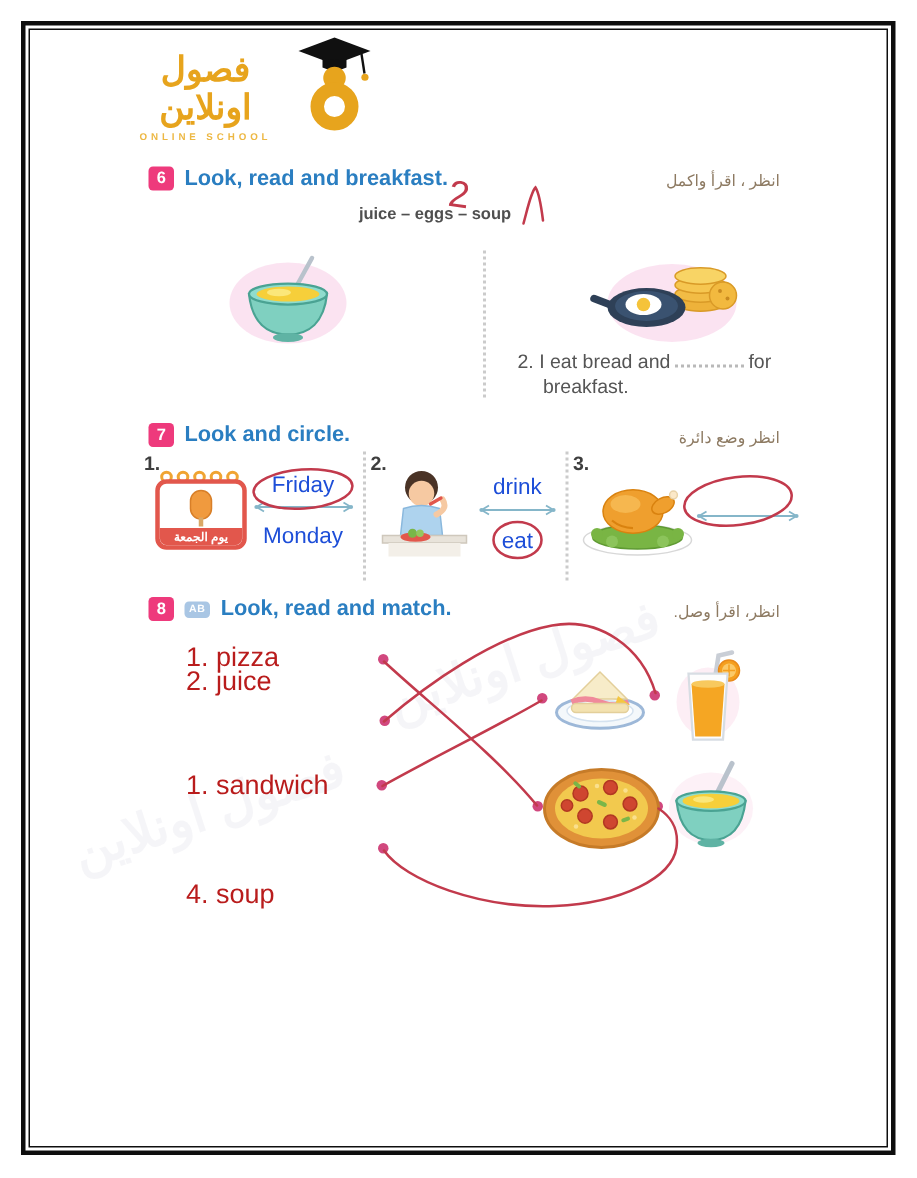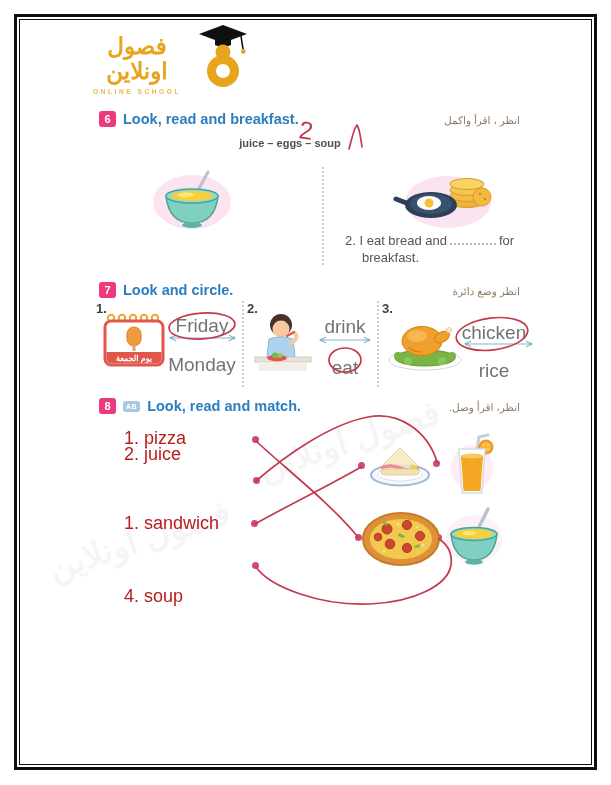--- a/index.html
+++ b/index.html
@@ -20,21 +20,21 @@
          font-size:7px;font-weight:bold;display:flex;align-items:center;justify-content:center;letter-spacing:.5px;}
   .ex-title{color:#2a7ec1;font-weight:bold;font-size:14.5px;}
   .ar-note{color:#8d7a62;font-size:10.5px;direction:rtl;text-align:right;}
   
   .word-bank{font-size:11px;font-weight:bold;color:#4f4f4f;text-align:center;}
   .sentence{font-size:13px;color:#555;}
   .blank{display:inline-block;width:50px;height:12px;border-bottom:2px dotted #b9b9b9;margin:0 3px;vertical-align:baseline;}
   .divider{border-left:2px dotted #cbcbcb;width:0;}
   
   .item-num{font-size:13px;font-weight:bold;color:#3e3e3e;}
-  .pair{text-align:center;font-size:19px;color:#737373;}
+  .pair{text-align:center;font-size:15px;color:#1d4ed8;}
   .pair .w{display:block;}
   
   .match-label{font-size:18px;color:#b91c1c;}
   .dot{position:absolute;width:7px;height:7px;border-radius:50%;background:#d1487e;}
   .overlay{position:absolute;left:0;top:0;pointer-events:none;}
   .watermark{position:absolute;font-size:34px;font-weight:bold;color:#6a6a90;opacity:.06;
              transform:rotate(-18deg);white-space:nowrap;direction:rtl;}
   .pen-two{position:absolute;color:#c23a4c;font-size:25px;transform:rotate(8deg);font-weight:400;}
 </style>
 </head>
@@ -169,24 +169,20 @@
       <circle cx="56" cy="47" r="4" fill="#8cc45b"></circle>
     <ellipse cx="36" cy="27" rx="20" ry="14.5" fill="#ef9f2e" stroke="#d9820f"></ellipse>
     <ellipse cx="31" cy="22" rx="10" ry="6" fill="#f7bb55" opacity=".85"></ellipse>
     <g transform="rotate(-28 56 23)">
       <ellipse cx="56" cy="23" rx="8" ry="5" fill="#ef9f2e" stroke="#d9820f"></ellipse>
     </g>
     <circle cx="63" cy="16" r="2.6" fill="#fbe8c8" stroke="#e8d2a8"></circle>
     <path d="M22,33 Q28,38 36,38" stroke="#d9820f" stroke-width="1.5" fill="none"></path>
   </svg>
 
-  <div class="abs pair" style="left:461px;top:322px;width:66px;">
-    <span class="w">chicken</span>
-    <span class="w" style="margin-top:16px;">rice</span>
-  </div>
 
   <div class="abs ex-header" style="left:99px;top:398px;">
     <div class="badge">8</div>
     <div class="badge-ab">AB</div>
     <div class="ex-title">Look, read and match.</div>
   </div>
   <div class="abs ar-note" style="right:91px;top:401px;">انظر، اقرأ وصل.</div>
 
   <div class="abs match-label" style="left:124px;top:428px;">1. pizza</div>
   <div class="abs match-label" style="left:124px;top:444px;">2. juice</div>

